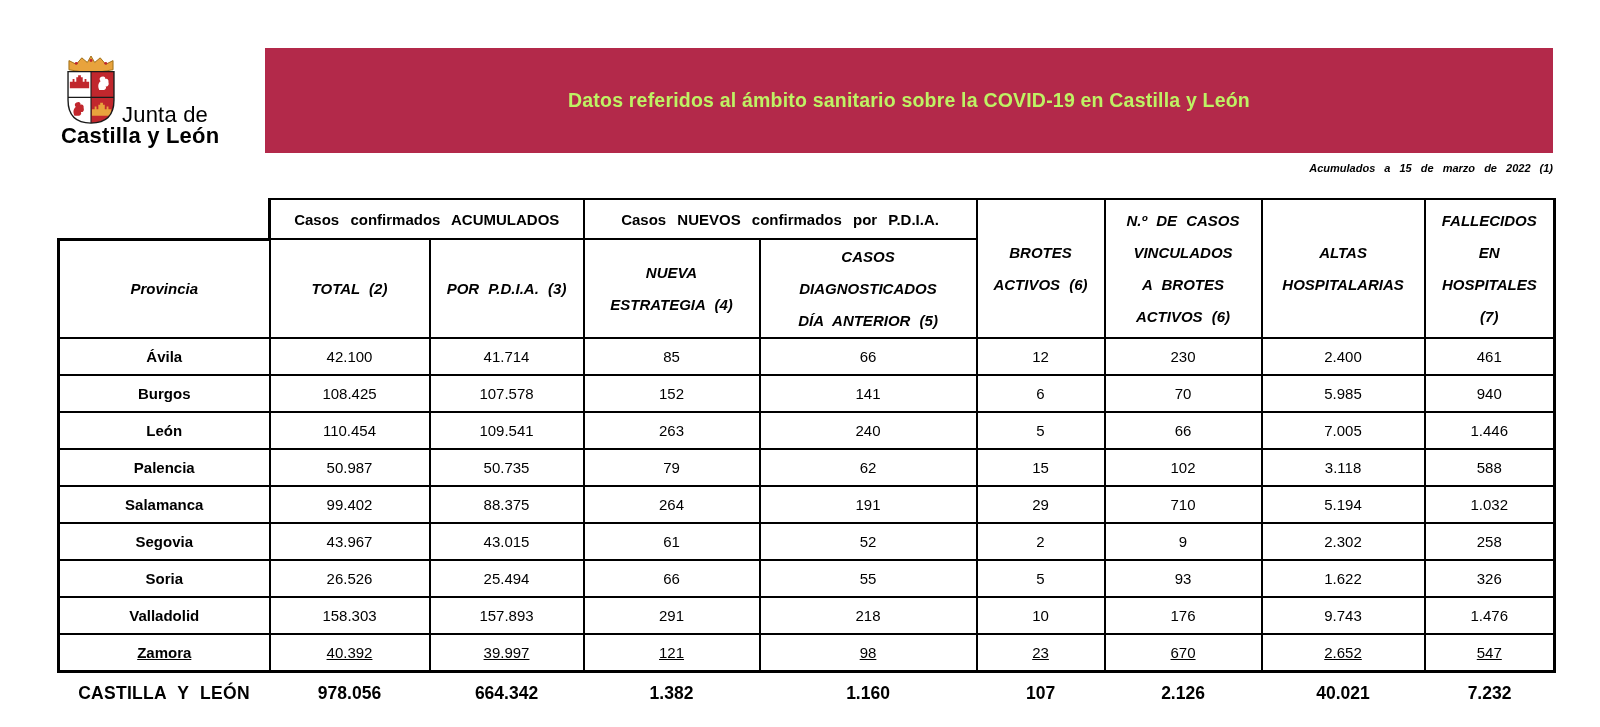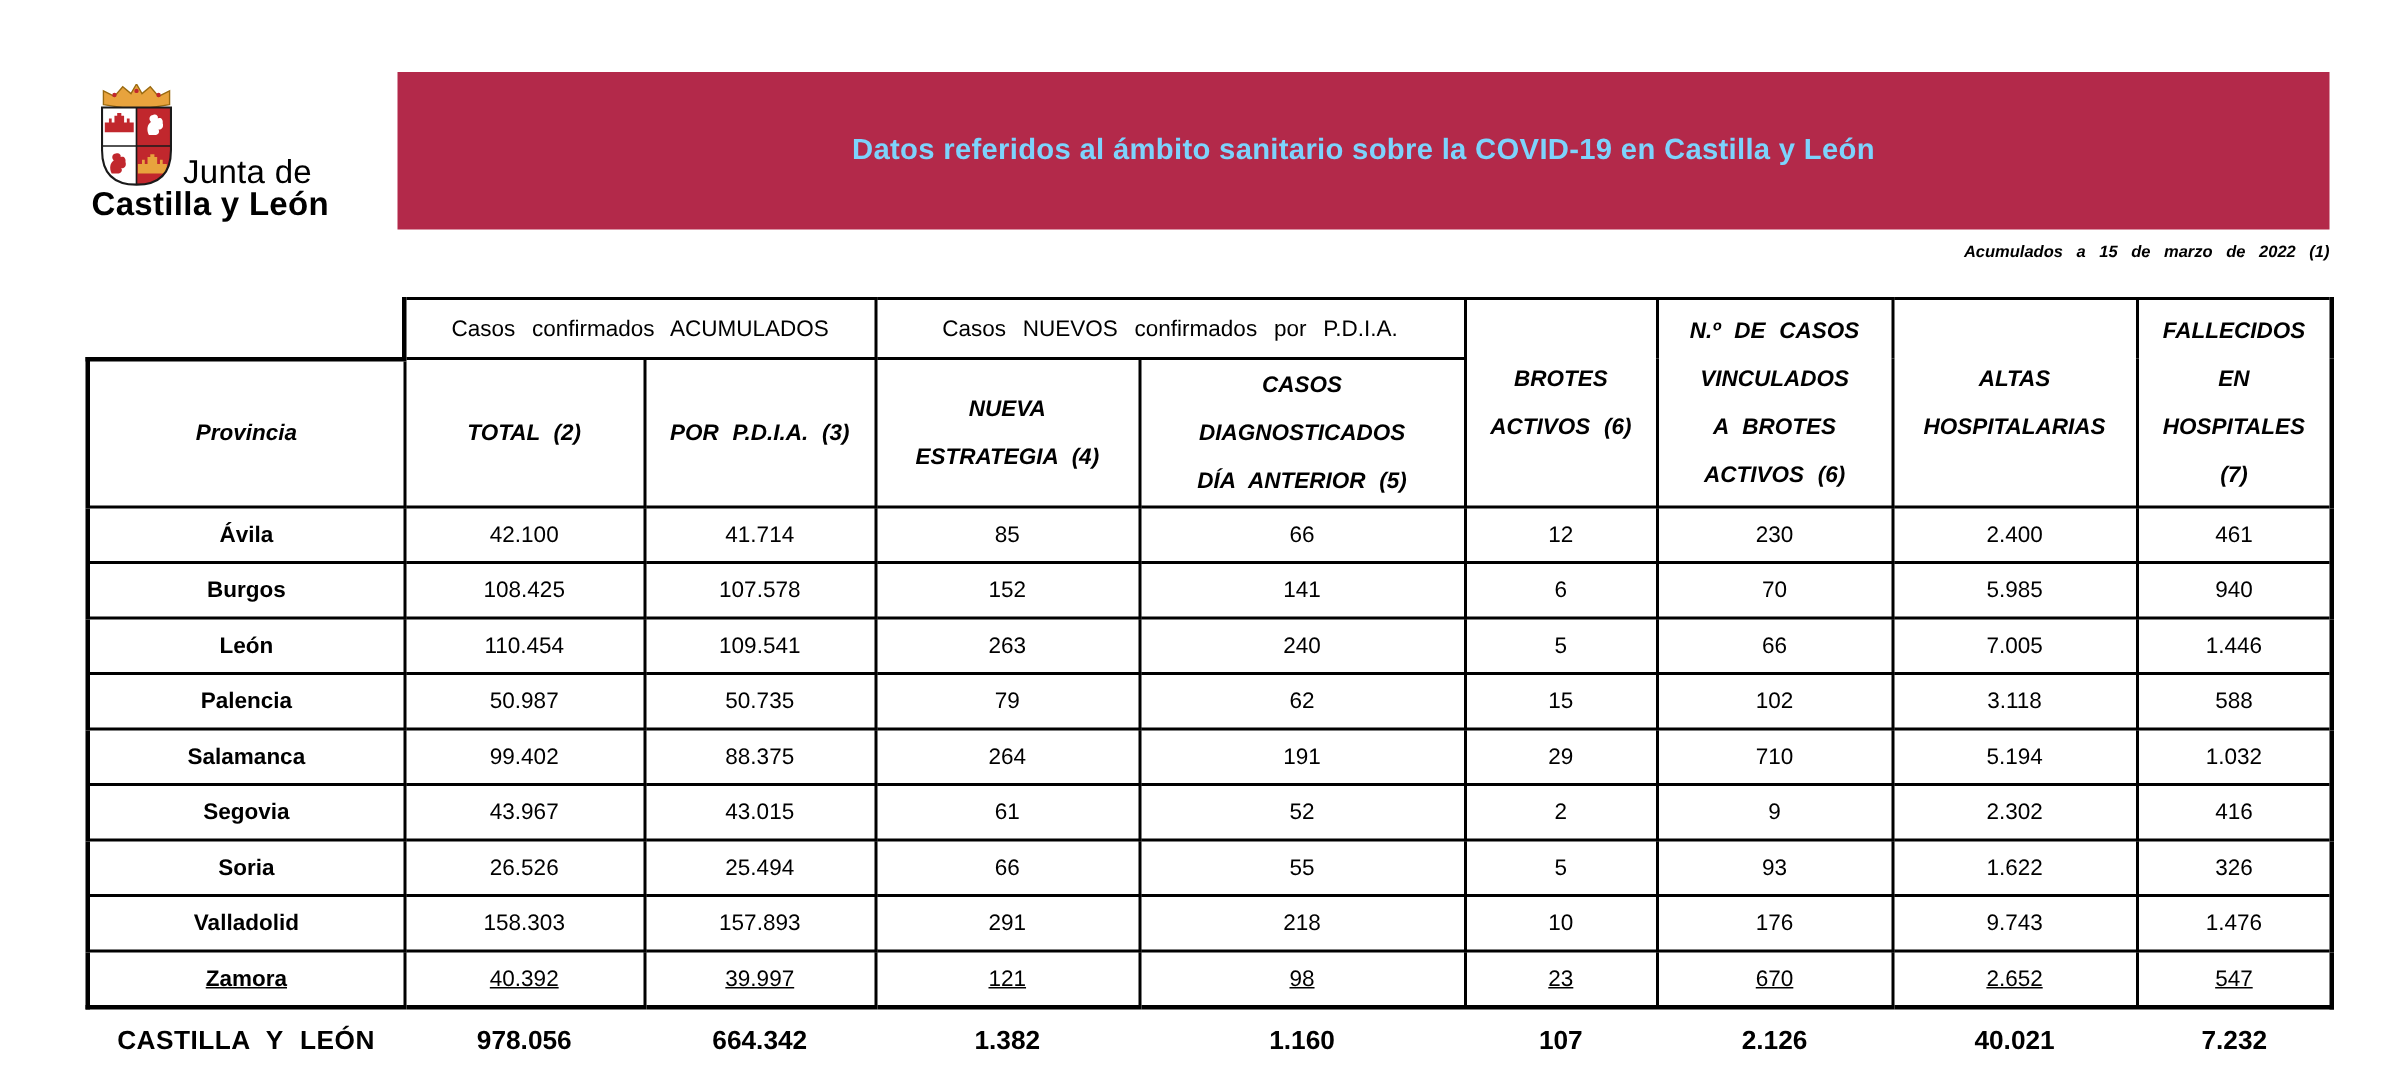--- a/index.html
+++ b/index.html
@@ -13,21 +13,21 @@
   .logo { position:absolute; left:61px; top:53px; width:160px; height:100px; }
   .logo svg { position:absolute; left:4px; top:3px; }
   .logo-l1 { position:absolute; left:61px; top:49px; font-size:22px; font-weight:normal; letter-spacing:0.2px; }
   .logo-l2 { position:absolute; left:0px;  top:70px; font-size:22px; font-weight:bold; letter-spacing:0.2px; }
 
   
   .banner {
     position:absolute; left:265px; top:48px; width:1288px; height:105px;
     background:#B3294A; display:flex; align-items:center; justify-content:center;
   }
-  .banner span { color:#7dd3fc; font-weight:bold; font-size:19.5px; letter-spacing:0.2px;text-align:center; }
+  .banner span { color:#bef264; font-weight:bold; font-size:19.5px; letter-spacing:0.2px;text-align:center; }
 
   
   .subtitle {
     position:absolute; top:162px; right:47px; font-size:11px;
     font-weight:bold; font-style:italic; word-spacing:6px;
   }
 
   
   table.covid {
     position:absolute; left:57px; top:198px; width:1496px;
@@ -35,21 +35,21 @@
   }
   table.covid th, table.covid td {
     border:2px solid #000; padding:0; text-align:center; vertical-align:middle;
     font-size:15px; overflow:hidden;
   }
   tr.row-group { height:40px; }
   tr.row-sub   { height:99px; }
   tr.row-data  { height:37px;margin-left:32px; }
   tr.row-total { height:44px; }
 
-  th.grp { font-weight:normal; word-spacing:7px; border-top-width:3px; }
+  th.grp { font-weight:bold; word-spacing:7px; border-top-width:3px; }
   th.hdr { font-weight:bold; white-space:pre-line; line-height:32px; word-spacing:5px;font-style:italic; }
   th.span2 { border-top-width:3px; }
   .noborder { border:none !important; background:transparent; }
   .bL { border-left-width:3px !important; }
   .bR { border-right-width:3px !important; }
   .bT { border-top-width:3px !important; }
   .bB { border-bottom-width:3px !important;text-decoration:underline; }
 
   td.prov { text-align:left; padding-left:6px; font-weight:bold; }
   td.num  { font-weight:normal; }
@@ -199,21 +199,21 @@
   </tr>
   <tr class="row-data">
     <td class="prov bL">Segovia</td>
     <td class="num">43.967</td>
     <td class="num">43.015</td>
     <td class="num">61</td>
     <td class="num">52</td>
     <td class="num">2</td>
     <td class="num">9</td>
     <td class="num">2.302</td>
-    <td class="num bR">416</td>
+    <td class="num bR">258</td>
   </tr>
   <tr class="row-data">
     <td class="prov bL">Soria</td>
     <td class="num">26.526</td>
     <td class="num">25.494</td>
     <td class="num">66</td>
     <td class="num">55</td>
     <td class="num">5</td>
     <td class="num">93</td>
     <td class="num">1.622</td>

